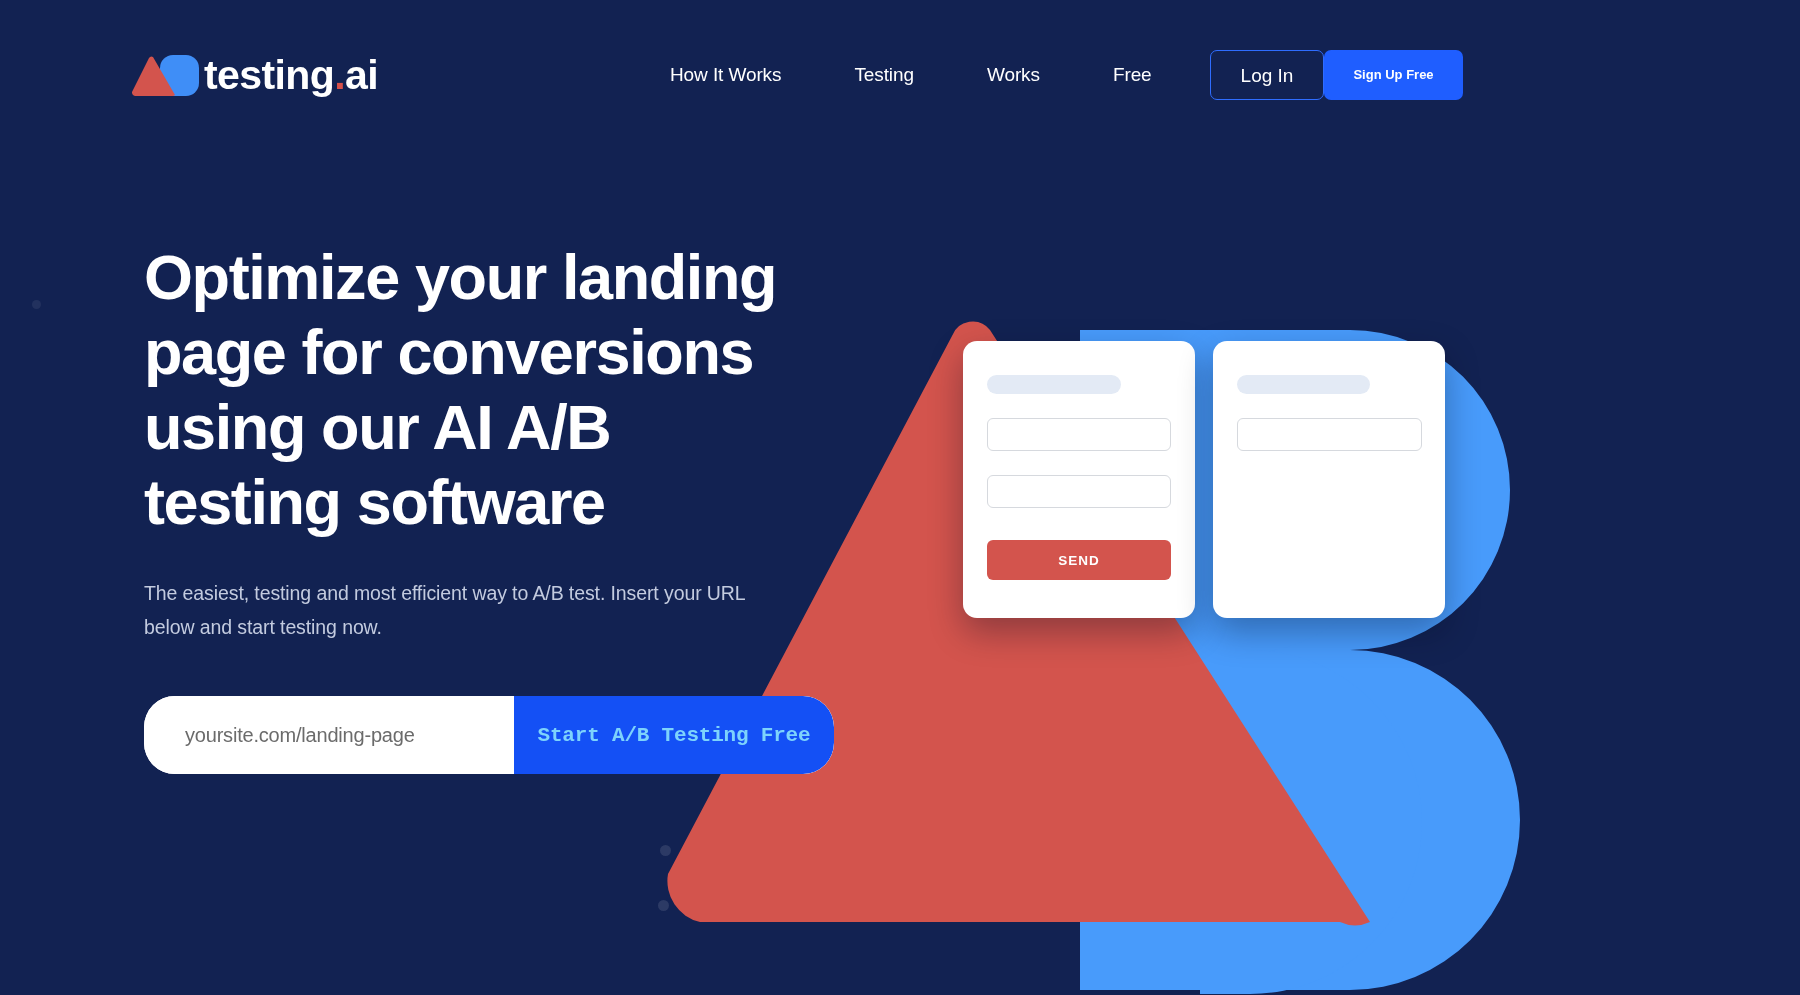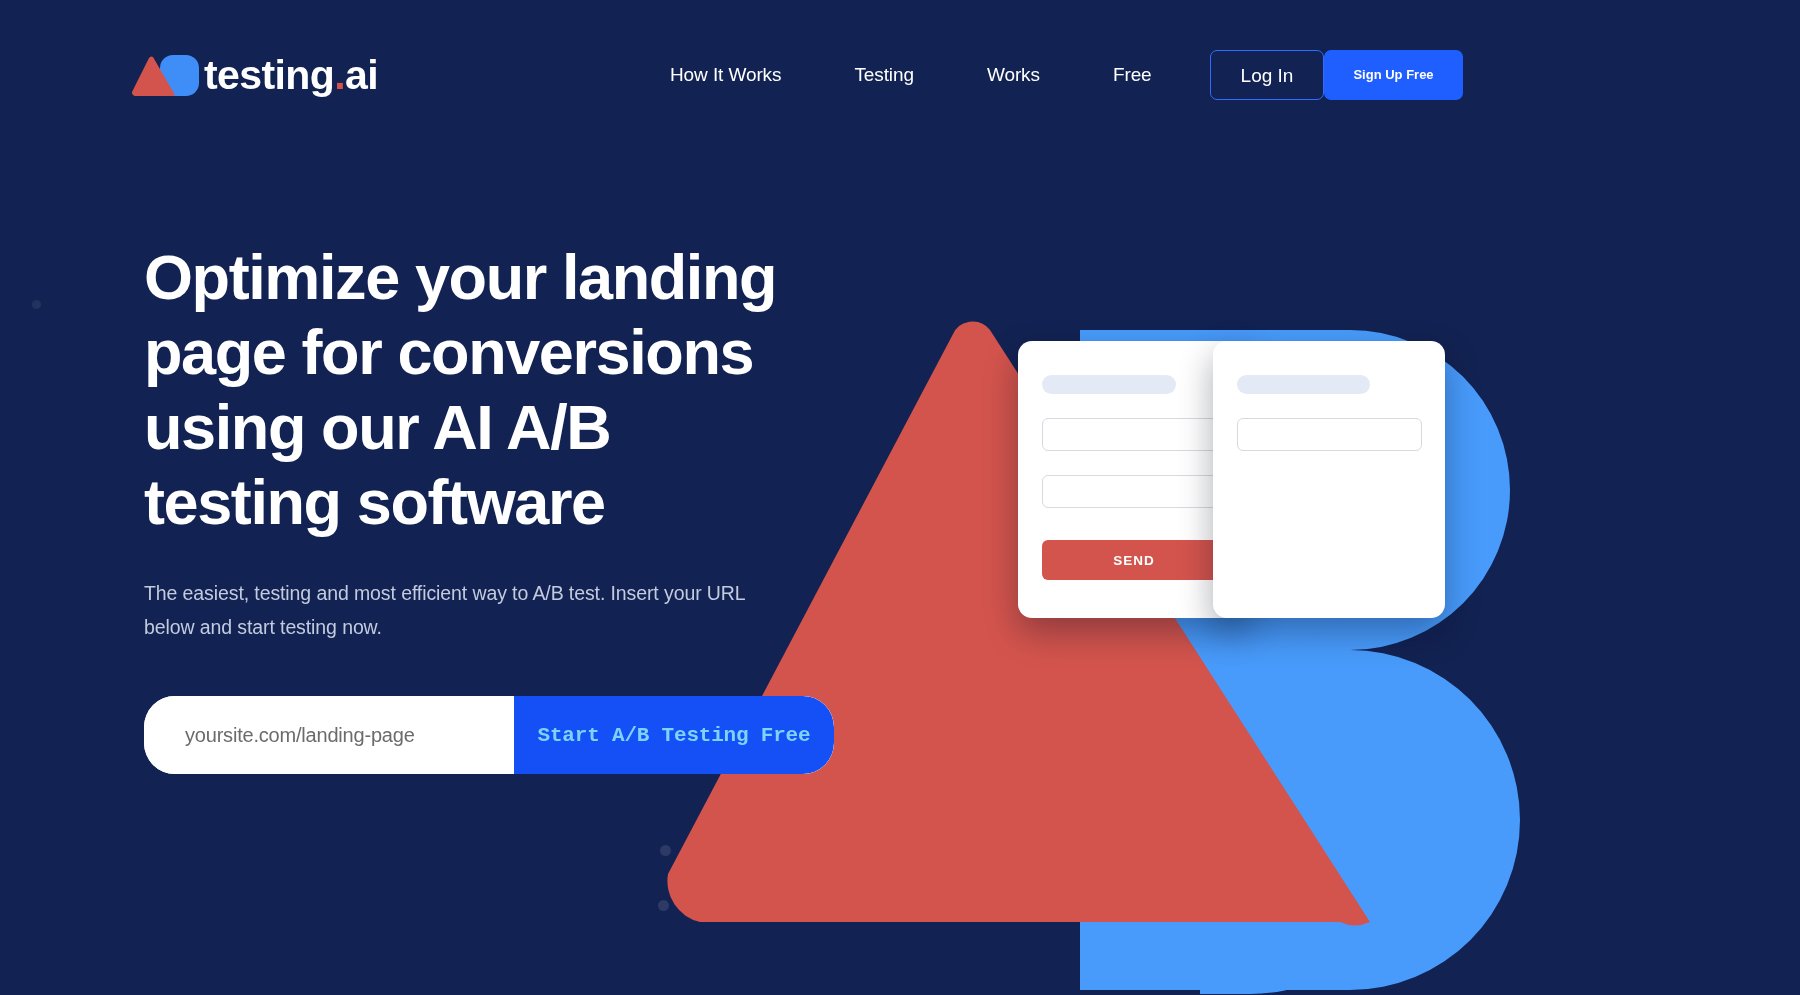--- a/index.html
+++ b/index.html
@@ -177,21 +177,21 @@
 
   
   .mock-card {
     position: absolute;
     background: #ffffff;
     border-radius: 14px;
     z-index: 12;
     box-shadow: 0 14px 34px rgba(4, 10, 30, 0.33);
   }
   .mock-card.card-a {
-    left: 1018px;
+    left: 963px;
     top: 341px;
     width: 232px;
     height: 277px;
     padding: 27px 24px 0 24px;
   }
   .mock-card.card-b {
     left: 1213px;
     top: 341px;
     width: 232px;
     height: 277px;

